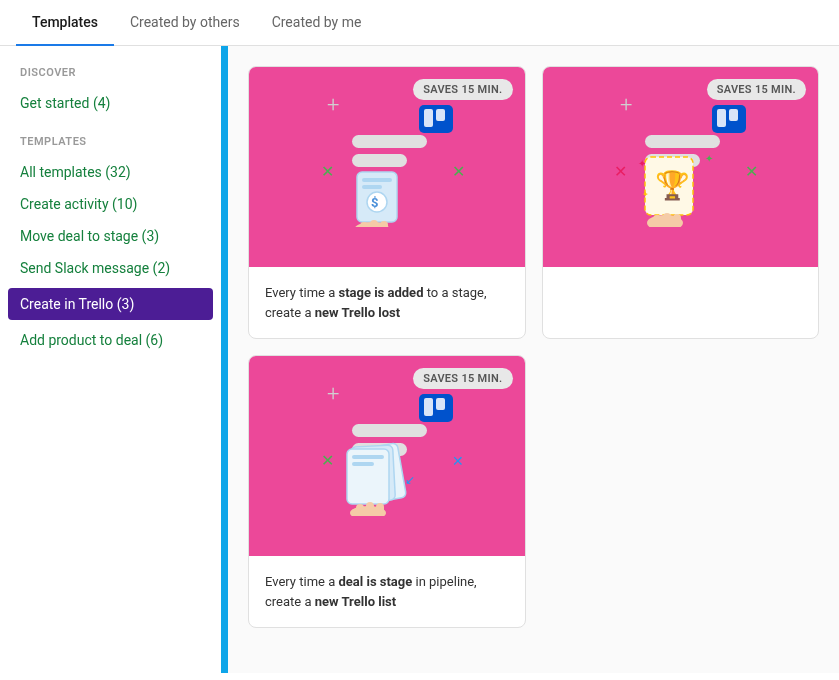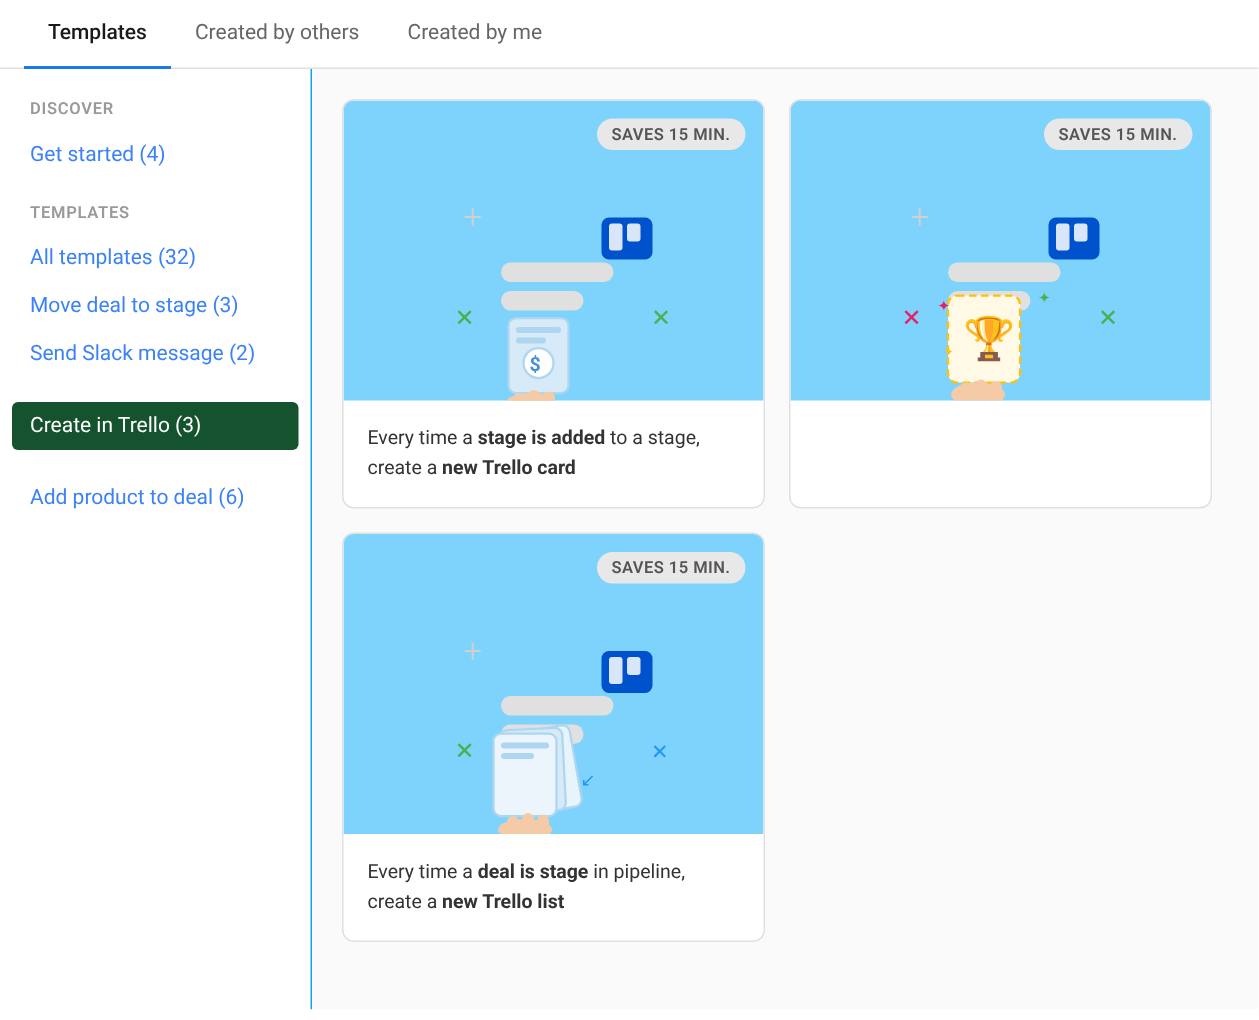--- a/index.html
+++ b/index.html
@@ -4,33 +4,33 @@
   <style>
     * { box-sizing: border-box; margin: 0; padding: 0; }
     body { font-family: -apple-system, BlinkMacSystemFont, 'Segoe UI', Roboto, sans-serif; font-size: 14px; color: #333; background: #fff; }
     .tab { padding: 14px 16px; cursor: pointer; font-size: 14px; color: #666; border-bottom: 2px solid transparent; margin-bottom: -1px; }
     .tab.active { color: #1a1a1a; border-bottom: 2px solid #1a7ae8; font-weight: 500; }
 
     
     .layout { display: flex; height: calc(680px - 53px); }
 
     
-    .sidebar { width: 208px; padding: 20px 0; border-right: 1px solid #0ea5e9; flex-shrink: 0; overflow-y: auto; }
+    .sidebar { width: 228px; padding: 20px 0; border-right: 7px solid #0ea5e9; flex-shrink: 0; overflow-y: auto; }
     .sidebar-section-label { font-size: 11px; font-weight: 600; color: #999; letter-spacing: 0.5px; padding: 0 20px 8px; text-transform: uppercase; }
-    .sidebar-item { padding: 8px 20px; cursor: pointer; color: #3b82f6; font-size: 14px; }
-    .sidebar-item.active { background: #14532d; color: #fff; border-radius: 4px; margin: 16px 8px; padding: 8px 12px; }
+    .sidebar-item { padding: 8px 20px; cursor: pointer; color: #15803d; font-size: 14px; }
+    .sidebar-item.active { background: #4c1d95; color: #fff; border-radius: 4px; margin: 4px 8px; padding: 8px 12px; }
     .sidebar-spacer { height: 16px; }
 
     
     .main { flex: 1; padding: 20px; overflow-y: auto; background: #fafafa; }
     .cards-grid { display: grid; grid-template-columns: 1fr 1fr; gap: 16px; max-width: 580px; }
 
     
     .card { background: #fff; border: 1px solid #e0e0e0; border-radius: 8px; overflow: hidden; cursor: pointer; }
-    .card-illustration { position: relative; height: 200px; background: #7dd3fc; display: flex; align-items: flex-end; justify-content: center; }
+    .card-illustration { position: relative; height: 200px; background: #ec4899; display: flex; align-items: flex-start; justify-content: center; }
     .saves-badge { position: absolute; top: 12px; right: 12px; background: #e8e8e8; border-radius: 12px; padding: 4px 10px; font-size: 11px; font-weight: 600; color: #555; letter-spacing: 0.3px; }
     .card-text { padding: 16px; font-size: 13px; line-height: 1.5; color: #333; }
     .card-text strong { font-weight: 700; }
 
   </style>
 </head>
 <body>
 
 <div style="display:flex; border-bottom:1px solid #e0e0e0; padding:0 16px; background:#fff;">
   <div class="tab active">Templates</div>
@@ -39,20 +39,21 @@
 </div>
 
 <div class="layout">
 
   <div class="sidebar">
     <div class="sidebar-section-label">DISCOVER</div>
     <div class="sidebar-item">Get started (4)</div>
     <div class="sidebar-spacer"></div>
     <div class="sidebar-section-label">TEMPLATES</div>
     <div class="sidebar-item">All templates (32)</div>
+    <div class="sidebar-item">Create activity (10)</div>
     <div class="sidebar-item">Move deal to stage (3)</div>
     <div class="sidebar-item">Send Slack message (2)</div>
     <div class="sidebar-item active">Create in Trello (3)</div>
     <div class="sidebar-item">Add product to deal (6)</div>
   </div>
 
   <div class="main">
     <div class="cards-grid">
 
       <div class="card">
@@ -82,21 +83,21 @@
               <text x="19" y="45" fill="#4a90d9" font-size="13" font-weight="700">$</text>
 
               <ellipse cx="20" cy="68" rx="18" ry="8" fill="#f5cba7"></ellipse>
               <rect x="8" y="60" width="8" height="12" rx="4" fill="#f5cba7"></rect>
               <rect x="18" y="58" width="8" height="14" rx="4" fill="#f5cba7"></rect>
               <rect x="28" y="59" width="8" height="13" rx="4" fill="#f5cba7"></rect>
             </g>
           </svg>
         </div>
         <div class="card-text">
-          Every time a <strong>stage is added</strong> to a stage, create a <strong>new Trello card</strong>
+          Every time a <strong>stage is added</strong> to a stage, create a <strong>new Trello lost</strong>
         </div>
       </div>
 
       <div class="card">
         <div class="card-illustration">
           <div class="saves-badge">SAVES 15 MIN.</div>
           <svg width="180" height="160" viewBox="0 0 180 160">
 
             <text x="30" y="45" fill="#d0d0d0" font-size="22" font-weight="300">+</text>
 

